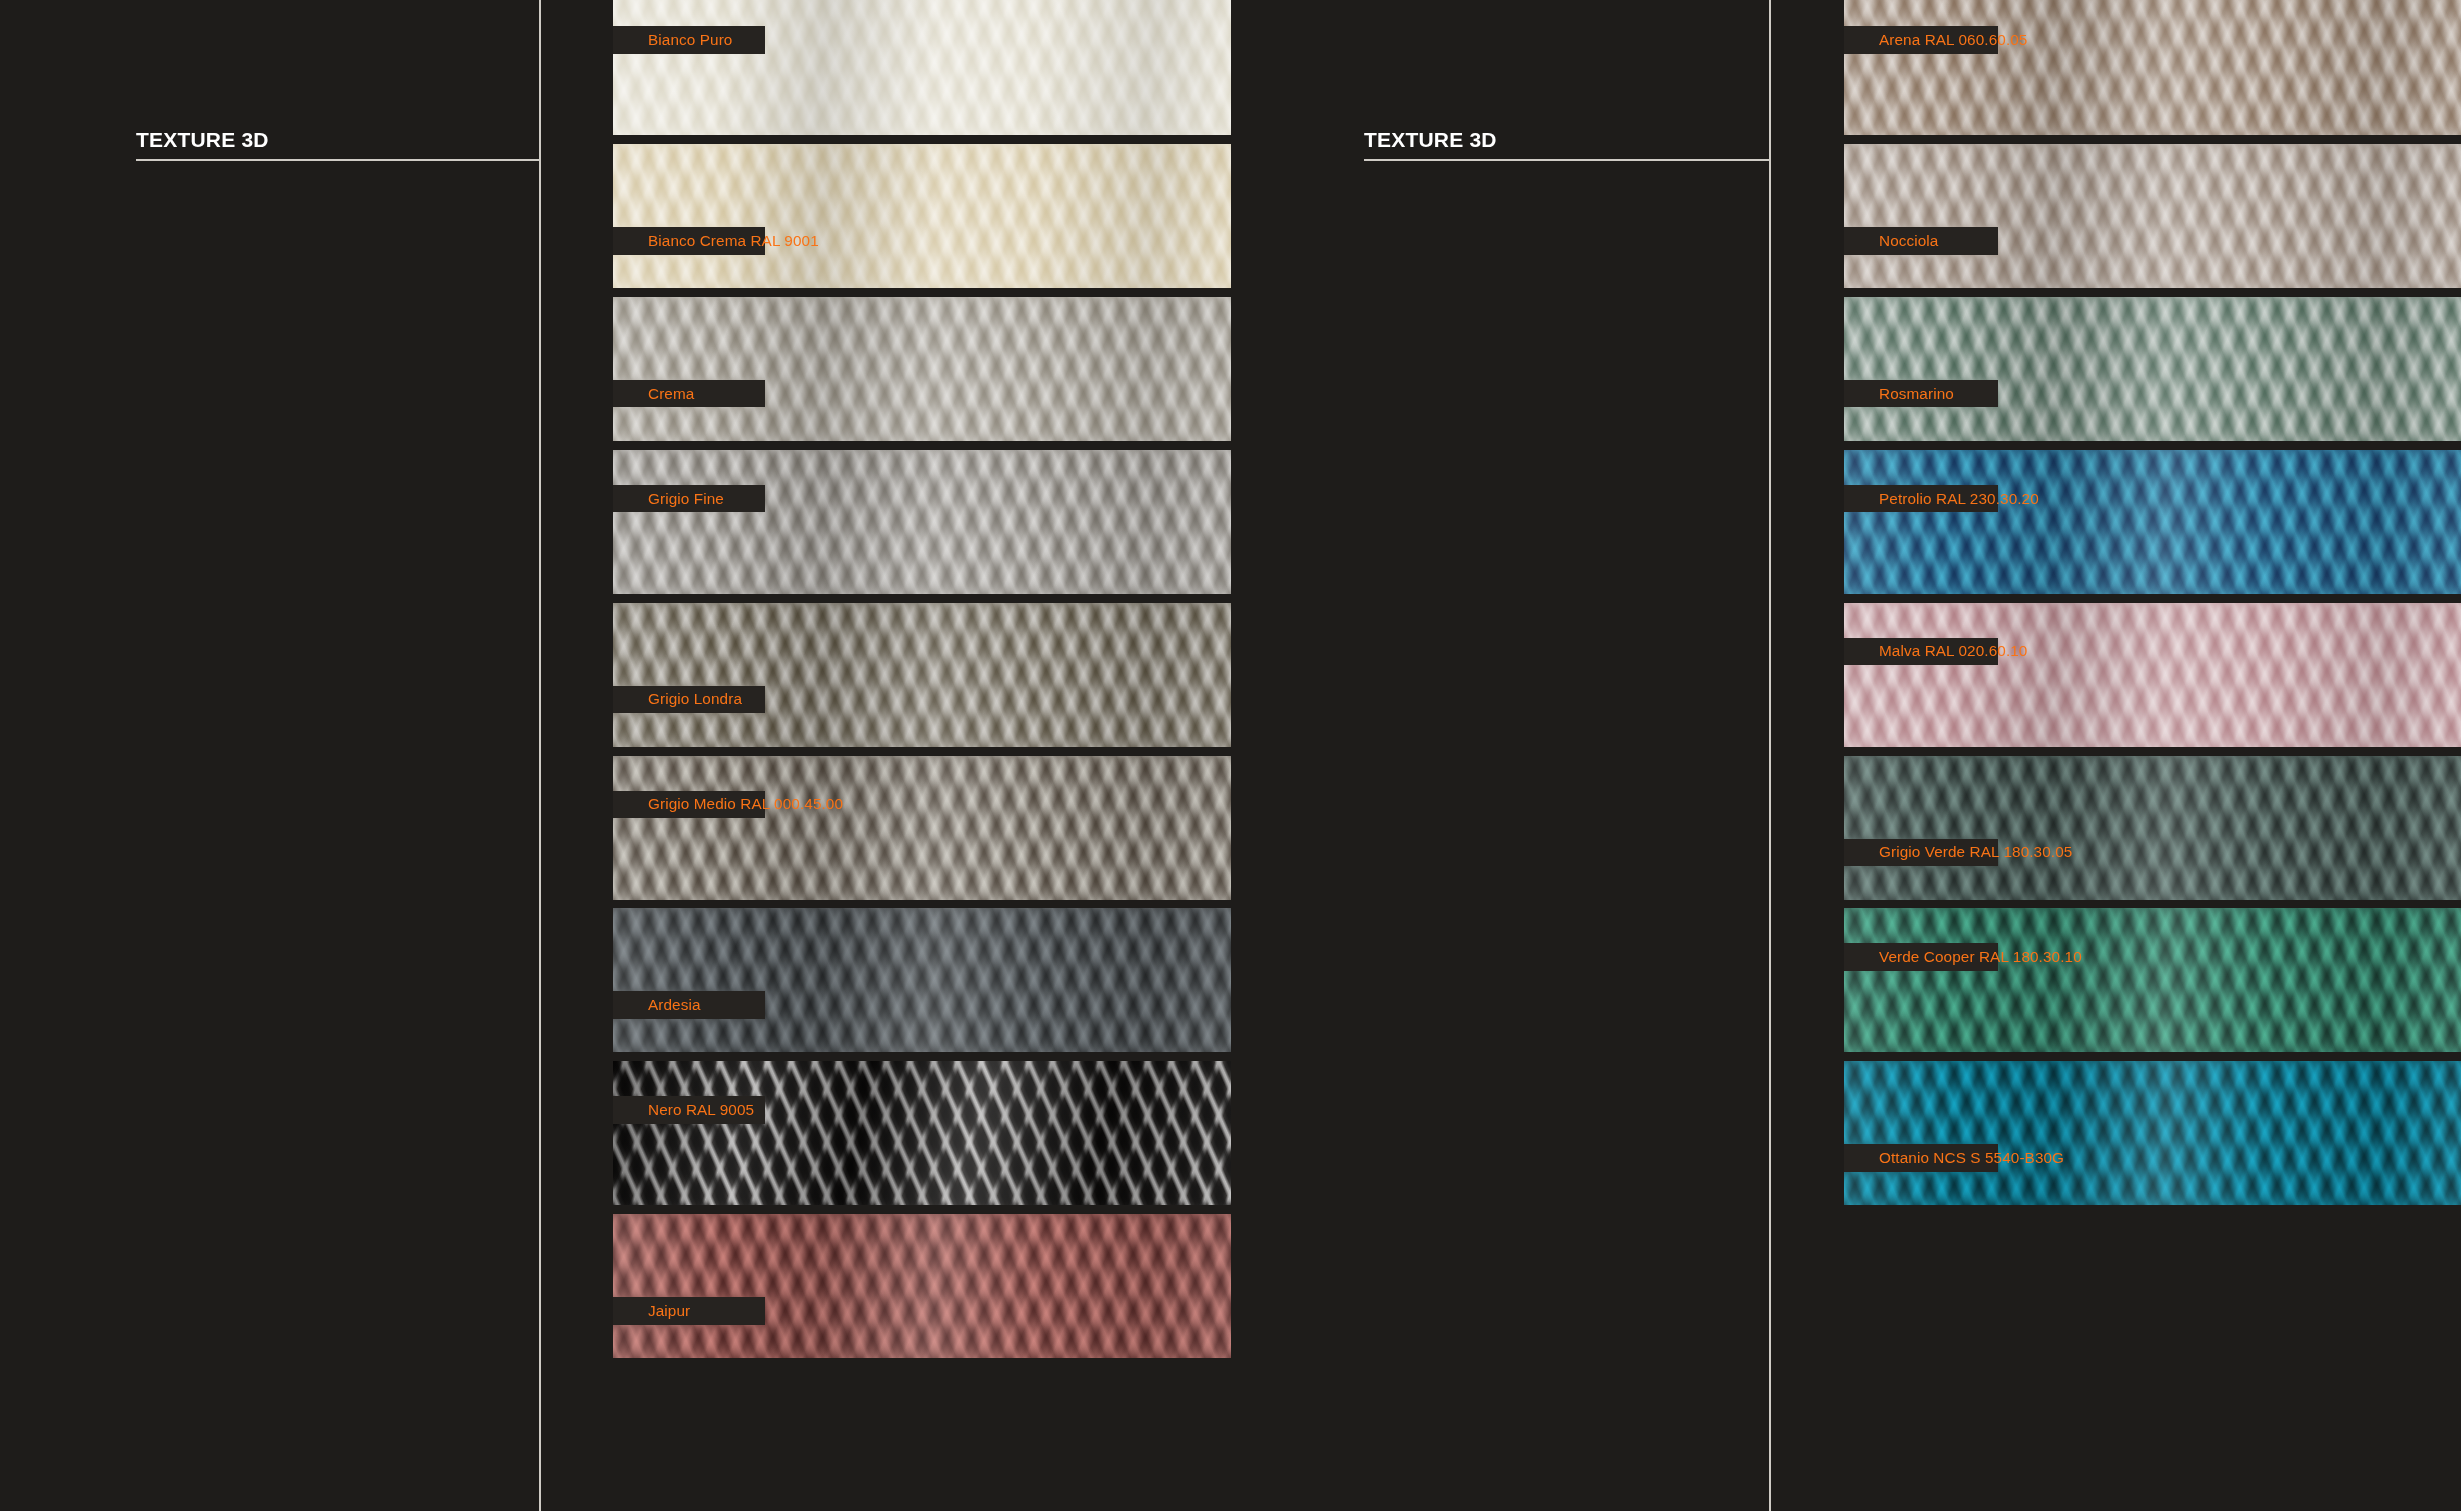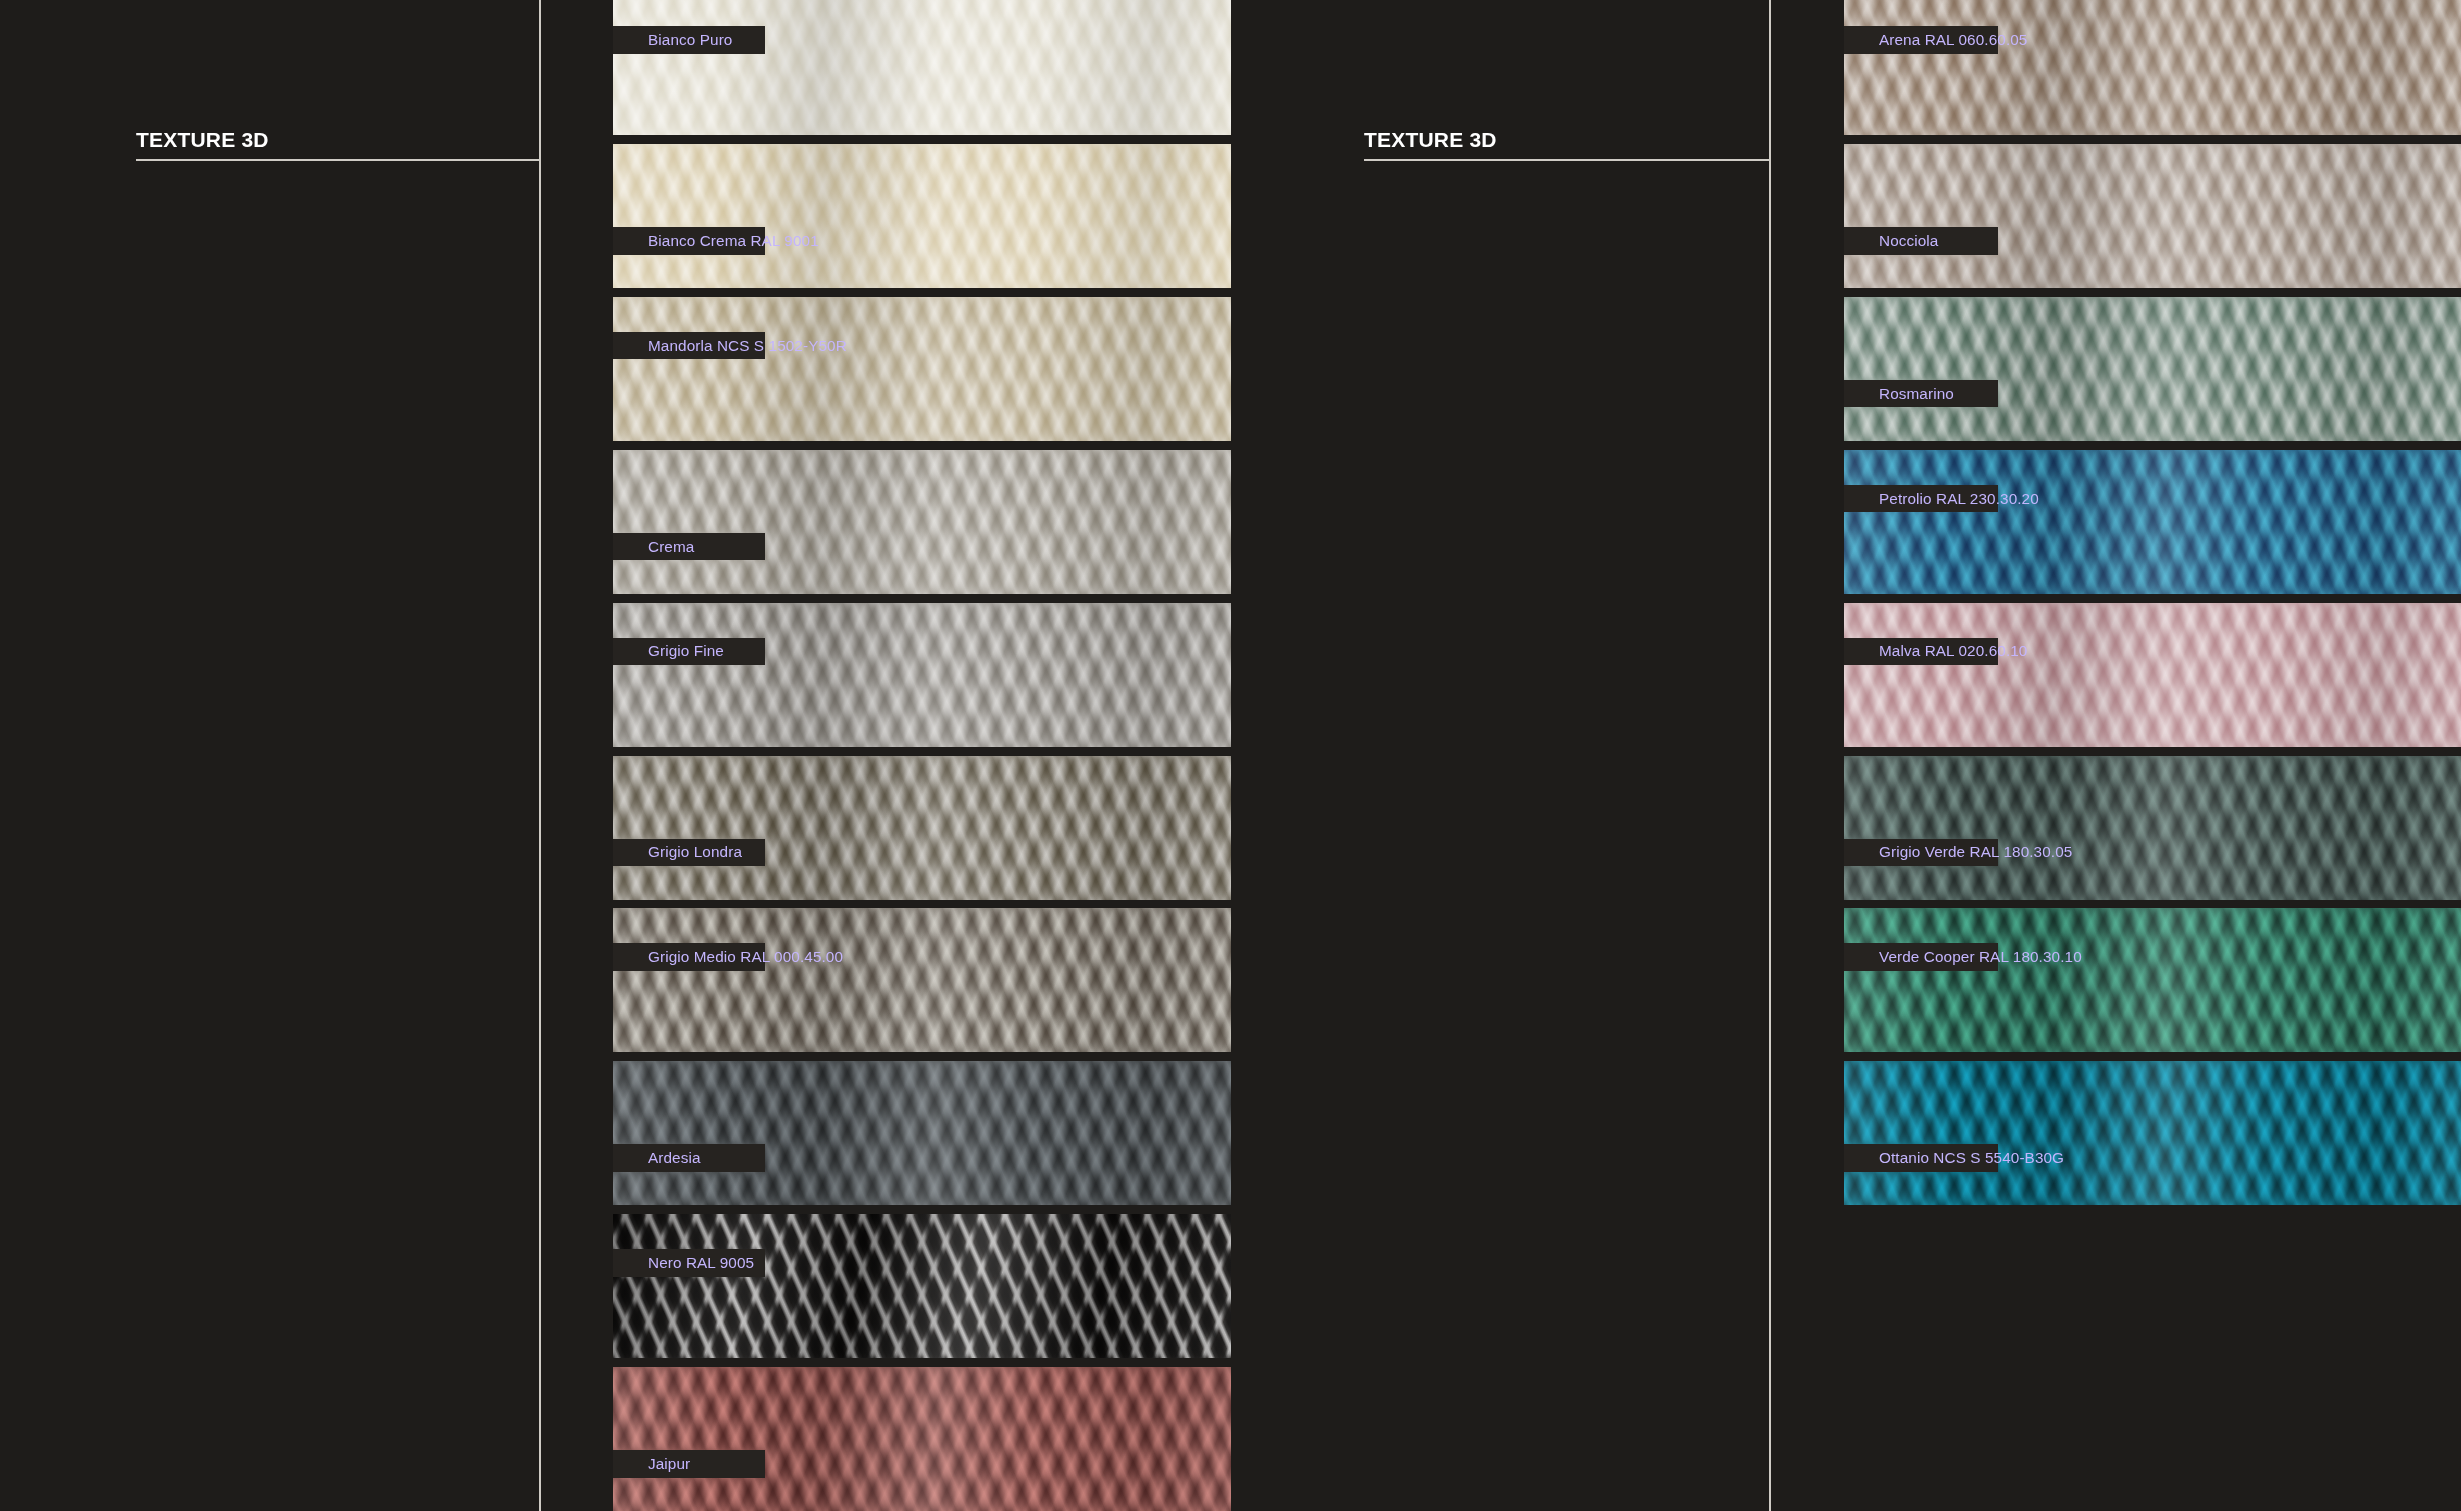--- a/index.html
+++ b/index.html
@@ -178,21 +178,21 @@
     height: 27.6px;
     background: #262320;
     display: flex;
     align-items: center;
     z-index: 5;
   }
   .swatch-label-text {
     position: absolute;
     left: 331px;
     font-size: 15.3px;
-    color: #c4b5fd;
+    color: #f97316;
     white-space: nowrap;
     letter-spacing: 0.1px;
   }
 </style>
 </head>
 <body>
 
 <div class="page">
 
   <div class="vrule left"></div>
@@ -219,28 +219,20 @@
       </div>
       <div class="swatch-row">
         <div class="swatch-fill" style="background-color: rgb(228, 219, 196);"></div>
         <div class="swatch-texture"></div>
         <div class="swatch-sheen"></div>
         <div class="swatch-label" style="width: 448px; top: 83px;">
           <span class="swatch-label-text">Bianco Crema RAL 9001</span>
         </div>
       </div>
       <div class="swatch-row">
-        <div class="swatch-fill" style="background-color: rgb(205, 196, 175);"></div>
-        <div class="swatch-texture"></div>
-        <div class="swatch-sheen"></div>
-        <div class="swatch-label" style="width: 448px; top: 35px;">
-          <span class="swatch-label-text">Mandorla NCS S 1502-Y50R</span>
-        </div>
-      </div>
-      <div class="swatch-row">
         <div class="swatch-fill" style="background-color: rgb(180, 176, 168);"></div>
         <div class="swatch-texture"></div>
         <div class="swatch-sheen"></div>
         <div class="swatch-label" style="width: 448px; top: 83px;">
           <span class="swatch-label-text">Crema</span>
         </div>
       </div>
       <div class="swatch-row">
         <div class="swatch-fill" style="background-color: rgb(167, 164, 159);"></div>
         <div class="swatch-texture"></div>

